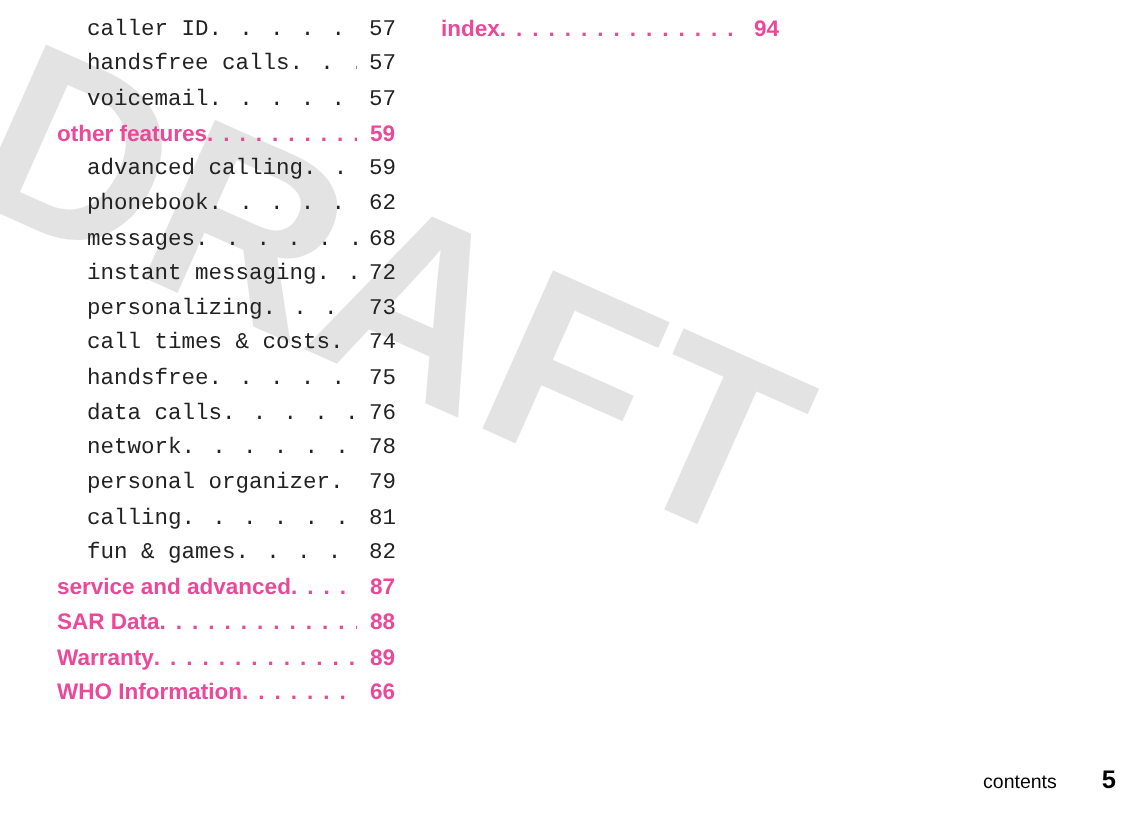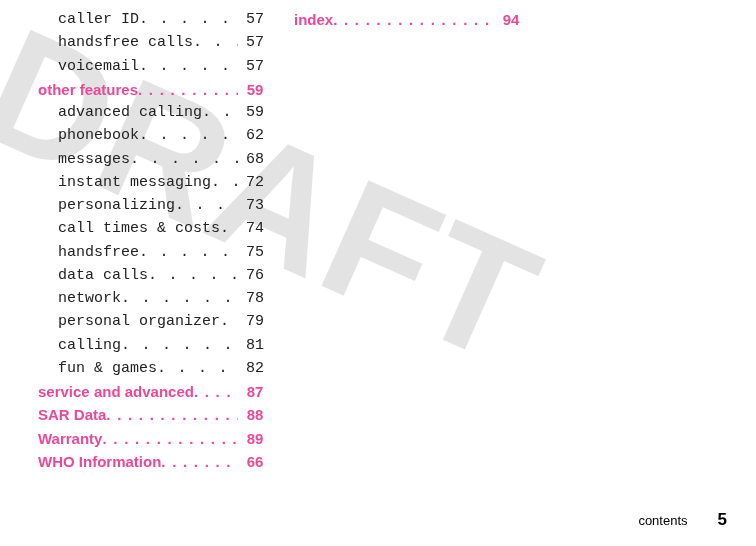--- a/index.html
+++ b/index.html
@@ -8,21 +8,21 @@
     .watermark { position: absolute; left: 36px; top: -10px; font-size: 168px; font-weight: 800; color: rgba(0,0,0,0.11); transform: rotate(24deg); transform-origin: left top; letter-spacing: 2px; pointer-events: none; z-index: 1; width: 900px; }
     .content { position: relative; z-index: 2; display: flex; gap: 26px; }
     .col { width: 230px; }
     .toc-row { display: flex; align-items: baseline; line-height: 1.55; font-size: 15px; color: #222; }
     .toc-row.indent { padding-left: 20px; font-family: Liberation Mono, monospace; }
     .toc-row.top { font-weight: 700; color: #ec4899; }
     .label { white-space: nowrap; }
     .leader { flex: 1; overflow: hidden; white-space: nowrap; letter-spacing: 1.25px; color: inherit; }
     .leader::before { content: ". . . . . . . . . . . . . . . . . . . . . . . . . . . . . . . . . . . . . . . . . . . . . . . . . . ."; }
     .pg { width: 30px; text-align: center; padding-left: 4px; }
-    .footer { position: absolute; right: 29px; bottom: 16px; font-size: 13px; color: #000; display: flex; align-items: baseline; gap: 30px; }
+    .footer { position: absolute; right: 12px; bottom: 16px; font-size: 13px; color: #000; display: flex; align-items: baseline; gap: 30px; }
     .footer .pagenum { font-weight: 700; font-size: 17px; }
   </style>
 </head>
 <body>
 
 <div class="page">
   <div class="watermark">DRAFT</div>
   <div class="content">
     <div class="col" id="col1">
         <div class="toc-row indent">

